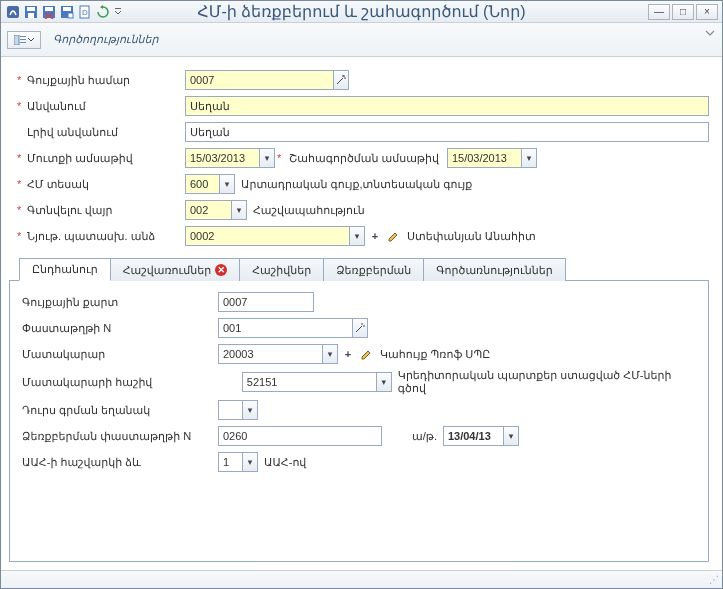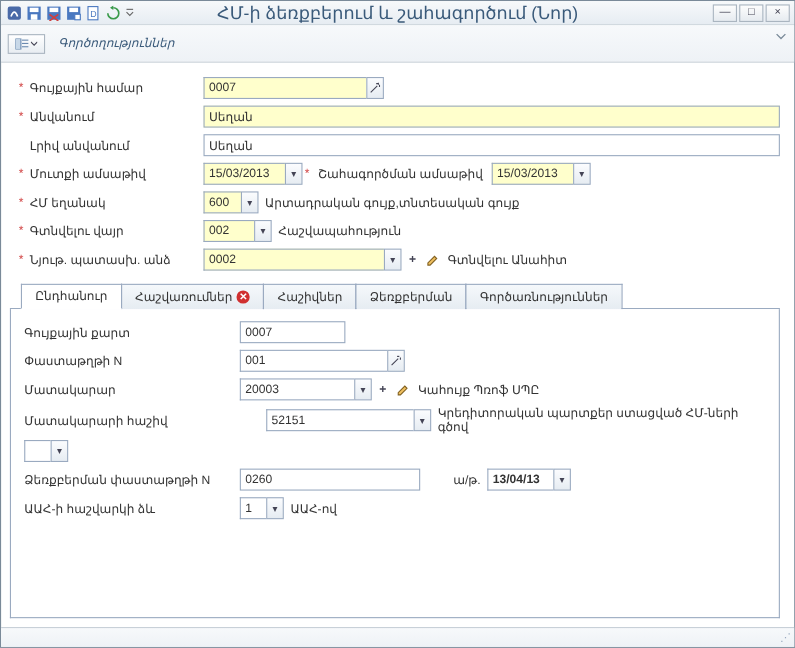--- a/index.html
+++ b/index.html
@@ -310,21 +310,21 @@
         <span class="btn">▾</span>
       </div>
       <div class="inline-label req">Շահագործման ամսաթիվ</div>
       <div class="combo">
         <input class="field yellow" style="width: 74px;" value="15/03/2013">
         <span class="btn">▾</span>
       </div>
     </div>
 
     <div class="form-row">
-      <div class="label-col req">ՀՄ եղանակ</div>
+      <div class="label-col req">ՀՄ տեսակ</div>
       <div class="combo">
         <input class="field yellow" style="width: 34px;" value="600">
         <span class="btn">▾</span>
       </div>
       <span class="desc-text">Արտադրական գույք,տնտեսական գույք</span>
     </div>
 
     <div class="form-row">
       <div class="label-col req">Գտնվելու վայր</div>
       <div class="combo">
@@ -341,21 +341,21 @@
         <span class="btn">▾</span>
       </div>
       <span class="tool-btn">
           <b>+</b>
         </span>
       <span class="tool-btn">
         <svg width="11" height="11">
             <path d="M1 10 L3 10 L9 4 L7 2 L1 8 Z" fill="#f0c060" stroke="#806020"></path>
           </svg>
       </span>
-      <span class="desc-text">Գտնվելու Անահիտ</span>
+      <span class="desc-text">Ստեփանյան Անահիտ</span>
     </div>
 
     <div class="tabs-container">
       <div class="tabstrip">
         <div class="tab active">
             <span>Ընդհանուր</span>
           </div>
         <div class="tab">
           <span>Հաշվառումներ</span>
           <span class="tab-err">✕</span>
@@ -410,20 +410,21 @@
         <div class="panel-row">
           <div class="panel-label">Մատակարարի հաշիվ</div>
           <div class="combo">
             <input class="field" style="width: 134px; margin-left: 28px;" value="52151">
             <span class="btn">▾</span>
           </div>
           <span class="desc-text">Կրեդիտորական պարտքեր ստացված ՀՄ-ների գծով</span>
         </div>
 
         <div class="panel-row">
+          <div class="panel-label">Դուրս գրման եղանակ</div>
           <div class="combo">
             <input class="field" style="width: 24px;" value="">
             <span class="btn">▾</span>
           </div>
         </div>
 
         <div class="panel-row">
           <div class="panel-label">Ձեռքբերման փաստաթղթի N</div>
           <input class="field" style="width: 164px;" value="0260">
           <span style="width:30px"></span>

